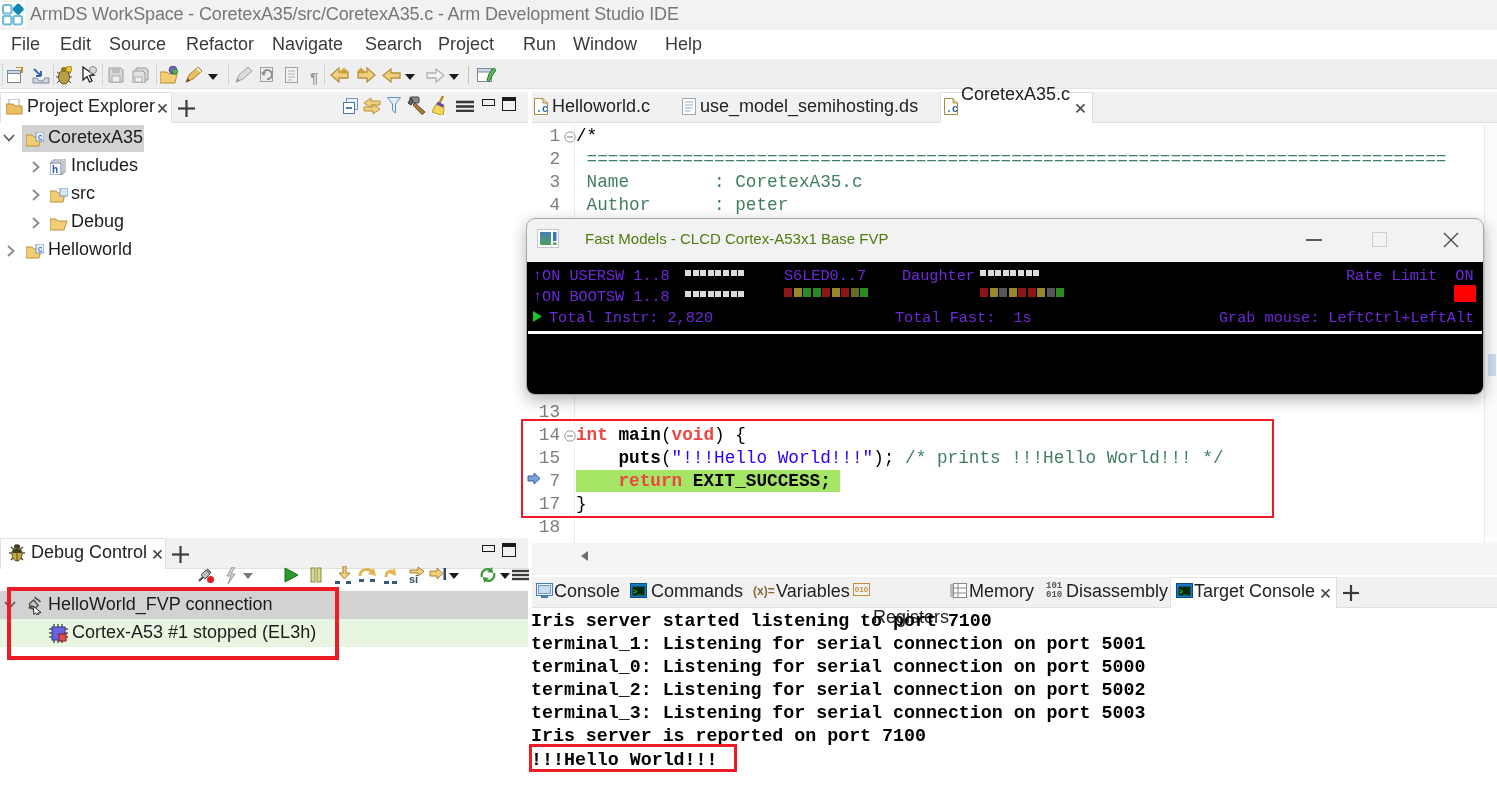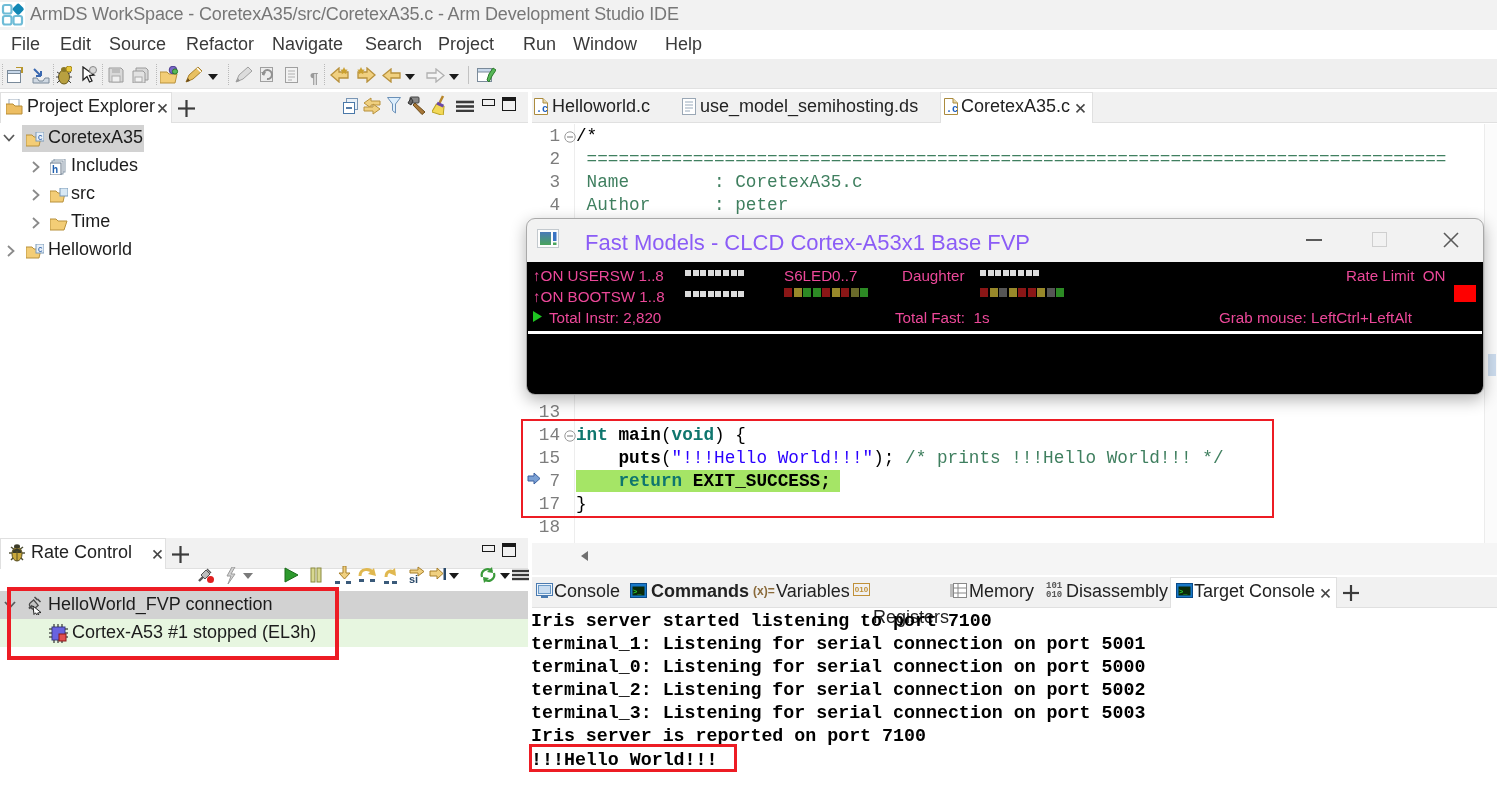--- a/index.html
+++ b/index.html
@@ -18,33 +18,33 @@
 
 #pe-sel{left:22px;top:125px;width:122px;height:27px;background:#d2d2d2}
 .treetext{position:absolute;font-size:18px;color:#1c1c1c;white-space:nowrap}
 
 #dc-grayrow{left:0;top:591px;width:528px;height:28px;background:#d2d2d2}
 #dc-greenrow{left:0;top:619px;width:528px;height:28px;background:#e7f6e0}
 
 #editor-bg{left:532px;top:124px;width:965px;height:419px;background:#fff}
 .lnum{position:absolute;width:44px;text-align:right;font-family:"Liberation Mono",monospace;font-size:17.7px;color:#7d7d7d;white-space:pre}
 .code{position:absolute;font-family:"Liberation Mono",monospace;font-size:17.7px;color:#000;white-space:pre}
-.kw{color:#0f766e;font-weight:bold}
+.kw{color:#ef4444;font-weight:bold}
 .fn{font-weight:bold}
 .str{color:#2a00ff}
 .cm{color:#3f7f5f}
 #curline{left:576px;top:469.5px;width:264px;height:22px;background:#a5e566}
 
 .constext{position:absolute;left:531px;font-family:"Liberation Mono",monospace;font-weight:bold;font-size:18.3px;color:#000;white-space:pre;line-height:23.1px}
 
 .redrect{position:absolute;border-style:solid;border-color:#ed1c24;background:transparent}
 
 #fmwin{left:526px;top:218px;width:958px;height:177px;background:#f2f2f2;border:1px solid #a9a9a9;border-radius:9px;box-shadow:0 5px 16px rgba(0,0,0,.30)}
 #fmblack{left:527px;top:262px;width:956px;height:132px;background:#000;border-radius:0 0 8px 8px}
-.fmtext{position:absolute;font-family:Liberation Sans, sans-serif;font-size:15.2px;color:#ec4899;white-space:pre}
+.fmtext{position:absolute;font-family:Liberation Mono, monospace;font-size:15.2px;color:#6d28d9;white-space:pre}
 .led{position:absolute;width:6px;height:6px;background:#dcdcdc}
 .bled{position:absolute;width:8px;height:9px}
 </style></head>
 <body>
 
 <div class="abs" id="titlebar"></div>
 <svg class="abs" style="left:0px;top:2px" width="25" height="25">
   <rect x="0" y="0" width="25" height="25" fill="#fff"></rect>
   <rect x="3" y="3" width="8.5" height="8.5" rx="2" fill="none" stroke="#6fbcd7" stroke-width="2.2"></rect>
   <rect x="3" y="14" width="8.5" height="8.5" rx="2" fill="none" stroke="#6fbcd7" stroke-width="2.2"></rect>
@@ -253,21 +253,21 @@
   <path d="M0 3 L6 3 L8 5 L15 5 L13 14 L0 14 Z" fill="#f3cd76" stroke="#b8913c" stroke-width="1"></path>
   <rect x="10" y="0" width="8" height="8" fill="#d8e8f4" stroke="#7a9ab8"></rect>
 </svg>
 <div class="treetext" style="left:71px;top:183px">src</div>
 <svg class="abs" style="left:32px;top:217px" width="8" height="12">
     <path d="M1 1 L6.5 6 L1 11" fill="none" stroke="#8a8a8a" stroke-width="1.8"></path>
   </svg>
 <svg class="abs" style="left:50px;top:216px" width="18" height="15">
   <path d="M0 3 L6 3 L8 5 L17 5 L14 14 L0 14 Z" fill="#f3cd76" stroke="#b8913c" stroke-width="1"></path>
 </svg>
-<div class="treetext" style="left:71px;top:211px">Time</div>
+<div class="treetext" style="left:71px;top:211px">Debug</div>
 <svg class="abs" style="left:7px;top:245px" width="8" height="12">
     <path d="M1 1 L6.5 6 L1 11" fill="none" stroke="#8a8a8a" stroke-width="1.8"></path>
   </svg>
 <svg class="abs" style="left:26px;top:244px" width="18" height="15">
   <path d="M0 3 L6 3 L8 5 L15 5 L13 14 L0 14 Z" fill="#f3cd76" stroke="#b8913c" stroke-width="1"></path>
   <rect x="10" y="0" width="8" height="9" fill="#e8f0f8" stroke="#7a9ab8" stroke-width="1"></rect>
   <text x="12" y="8" font-size="9" fill="#1a50a0" font-family="Liberation Sans">c</text>
 </svg>
 <div class="treetext" style="left:48px;top:239px">Helloworld</div>
 
@@ -280,21 +280,21 @@
     <line x1="2" y1="10" x2="6" y2="10"></line>
       <line x1="18" y1="10" x2="14" y2="10"></line>
     <line x1="4" y1="17" x2="8" y2="13"></line>
       <line x1="16" y1="17" x2="12" y2="13"></line>
   </g>
   <ellipse cx="10" cy="11" rx="5" ry="7" fill="#caa93c" stroke="#5a5020"></ellipse>
   <path d="M5.5 8 A5 4 0 0 1 14.5 8 L14 10 L6 10 Z" fill="#3c3c28"></path>
   <line x1="10" y1="8" x2="10" y2="18" stroke="#5a5020"></line>
   <ellipse cx="10" cy="3.5" rx="3" ry="2.2" fill="#3c3c28"></ellipse>
 </svg>
-<div class="tabtext" style="left:31px;top:542px">Rate Control</div>
+<div class="tabtext" style="left:31px;top:542px">Debug Control</div>
 <div class="closex" style="left:151px;top:546px">✕</div>
 <svg class="abs" style="left:172px;top:546px" width="17" height="17">
     <line x1="8.5" y1="0" x2="8.5" y2="17" stroke="#3c3c3c" stroke-width="2.2"></line>
     <line x1="0" y1="8.5" x2="17" y2="8.5" stroke="#3c3c3c" stroke-width="2.2"></line>
   </svg>
 <div class="abs" style="left:482px;top:545px;width:13px;height:7px;border:1.6px solid #1a1a1a"></div>
 <div class="abs" style="left:502px;top:543px;width:14px;height:14px;border:1.6px solid #1a1a1a;border-top-width:4px"></div>
 <div class="abs" id="dc-toolicons">
 
 <svg class="abs" style="left:197px;top:567px" width="18" height="18">
@@ -410,21 +410,21 @@
     <line x1="3" y1="7" x2="11" y2="7" stroke="#9ab"></line>
   <line x1="3" y1="10" x2="11" y2="10" stroke="#9ab"></line>
     <line x1="3" y1="13" x2="8" y2="13" stroke="#9ab"></line>
 </svg>
 <div class="tabtext" style="left:700px;top:96px">use_model_semihosting.ds</div>
 <svg class="abs" style="left:944px;top:98px" width="14" height="17">
   <path d="M0.5 0.5 L9 0.5 L13.5 5 L13.5 16.5 L0.5 16.5 Z" fill="#fff" stroke="#ab8b3e"></path>
   <path d="M9 0.5 L9 5 L13.5 5" fill="#e8d9a8" stroke="#ab8b3e"></path>
   <text x="2" y="14" font-size="10" fill="#2060c0" font-family="Liberation Mono" font-weight="bold">.c</text>
 </svg>
-<div class="tabtext" style="left:961px;top:96px">CoretexA35.c</div>
+<div class="tabtext" style="left:961px;top:84px">CoretexA35.c</div>
 <div class="closex" style="left:1074px;top:100px">✕</div>
 
 <div class="abs" id="editor-bg"></div>
 <div class="abs" style="left:574px;top:124px;width:1px;height:419px;background:#ededed"></div>
 <div class="abs" id="curline"></div>
 <div class="lnum" style="left:516px;top:126px">1</div>
 <div class="lnum" style="left:516px;top:149px">2</div>
 <div class="lnum" style="left:516px;top:172px">3</div>
 <div class="lnum" style="left:516px;top:195px">4</div>
 <div class="lnum" style="left:516px;top:402px">13</div>
@@ -466,21 +466,21 @@
       <rect x="0.5" y="0.5" width="16" height="12" fill="#eef4fa" stroke="#4a7ab0"></rect>
       <rect x="2.5" y="2.5" width="12" height="8" fill="#c8dcf0" stroke="#6a9ac8"></rect>
       <rect x="5" y="13" width="7" height="2" fill="#4a7ab0"></rect>
     </svg>
     <div class="tabtext" style="left:554px;top:581px">Console</div>
     <svg class="abs" style="left:630px;top:583px" width="17" height="15">
       <rect x="0.5" y="0.5" width="16" height="14" fill="#1878c8" stroke="#0a4a88"></rect>
       <rect x="2.5" y="3.5" width="12" height="9" fill="#0a2a0a"></rect>
       <text x="3" y="11" font-size="7" fill="#30d030" font-family="Liberation Mono" font-weight="bold">&gt;_</text>
     </svg>
-    <div class="tabtext" style="left:651px;top:581px;font-weight:bold">Commands</div>
+    <div class="tabtext" style="left:651px;top:581px;font-weight:normal">Commands</div>
     <div class="abs" style="left:753px;top:584px;font-size:12px;color:#8a6a3a;font-weight:bold">(x)=</div>
     <div class="tabtext" style="left:776px;top:581px">Variables</div>
     <div class="abs" style="left:853px;top:583px;width:17px;height:13px;border:1px solid #c09038;font-size:8px;color:#c09038;text-align:center;font-weight:bold;line-height:11px">010</div>
     <div class="tabtext" style="left:873px;top:607px">Registers</div>
     <svg class="abs" style="left:950px;top:583px" width="17" height="15">
       <rect x="3.5" y="0.5" width="13" height="14" fill="#fff" stroke="#888"></rect>
       <line x1="3" y1="5" x2="17" y2="5" stroke="#888"></line>
       <line x1="3" y1="10" x2="17" y2="10" stroke="#888"></line>
       <line x1="8" y1="0" x2="8" y2="15" stroke="#888"></line>
       <rect x="0" y="1" width="3" height="13" fill="#bbb"></rect>
@@ -515,21 +515,21 @@
       <linearGradient id="fmg" x1="0" y1="0" x2="0" y2="1">
     <stop offset="0" stop-color="#4a7ab8"></stop>
         <stop offset="1" stop-color="#4aa45c"></stop>
   </linearGradient>
     </defs>
   <rect x="0.5" y="0.5" width="21" height="18" fill="#fdfdfd" stroke="#c3c9ce"></rect>
   <rect x="3" y="3" width="11" height="13" fill="url(#fmg)"></rect>
   <rect x="16" y="3" width="3.5" height="9" fill="#3a74c4"></rect>
   <rect x="16" y="13.5" width="3.5" height="2.5" fill="#4aa45c"></rect>
 </svg>
-<div class="abs" style="left:585px;top:230px;font-size:22px;color:#8b5cf6">Fast Models - CLCD Cortex-A53x1 Base FVP</div>
+<div class="abs" style="left:585px;top:230px;font-size:15px;color:#4d7c0f">Fast Models - CLCD Cortex-A53x1 Base FVP</div>
 <div class="abs" style="left:1306px;top:239px;width:16px;height:1.6px;background:#5a5a5a"></div>
 <div class="abs" style="left:1372px;top:232px;width:15px;height:15px;border:1.5px solid #cfcfcf"></div>
 <svg class="abs" style="left:1443px;top:232px" width="16" height="16">
     <line x1="1" y1="1" x2="15" y2="15" stroke="#5a5a5a" stroke-width="1.6"></line>
     <line x1="15" y1="1" x2="1" y2="15" stroke="#5a5a5a" stroke-width="1.6"></line>
   </svg>
 
 <div class="fmtext" style="left:533px;top:267px">↑ON USERSW 1..8</div>
 <div class="fmtext" style="left:784px;top:267px">S6LED0..7</div>
 <div class="fmtext" style="left:902px;top:267px">Daughter</div>

